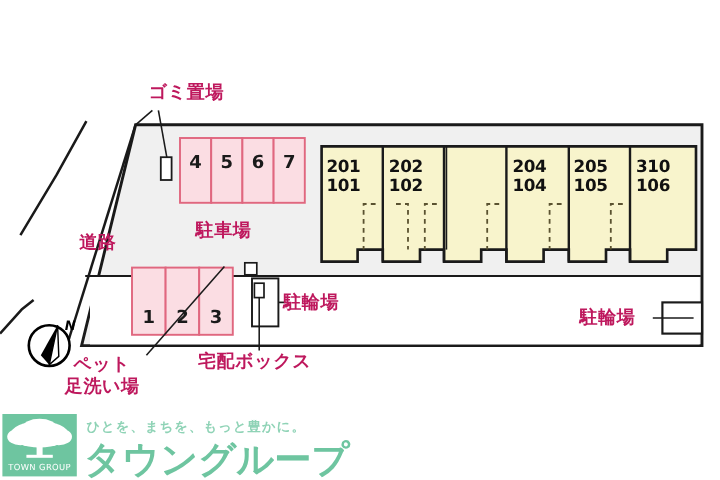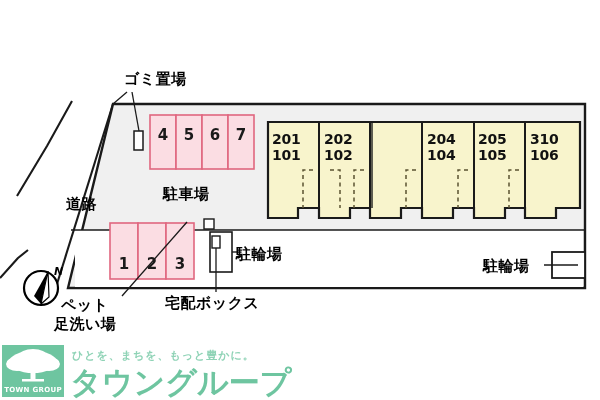--- a/index.html
+++ b/index.html
@@ -21,22 +21,22 @@
     height: 400px;
   }
   .svg-layer {
     position: absolute;
     left: 0; top: 0;
     width: 600px;
     height: 400px;
   }
   .lbl {
     position: absolute;
-    font-family: Liberation Sans, sans-serif;
-    color: #000000;
+    font-family: Liberation Serif, serif;
+    color: #be185d;
     white-space: nowrap;
     line-height: 1;
   }
   .lbl-map {
     font-size: 15px;
     font-weight: 700;
     letter-spacing: 0.5px;
   }
   .stall-num {
     position: absolute;
@@ -81,21 +81,21 @@
     align-items: center;
     justify-content: flex-start;
   }
   #brand-mark-label {
     position: absolute;
     bottom: 3px;
     left: 0;
     width: 62px;
     text-align: center;
     font-size: 7px;
-    font-weight: 700;
+    font-weight: 400;
     color: #ffffff;
     letter-spacing: 0.3px;
     margin-top: 37px;
   }
   #brand-tagline {
     position: absolute;
     left: 72px;
     top: 3px;
     font-size: 11px;
     font-weight: 700;

